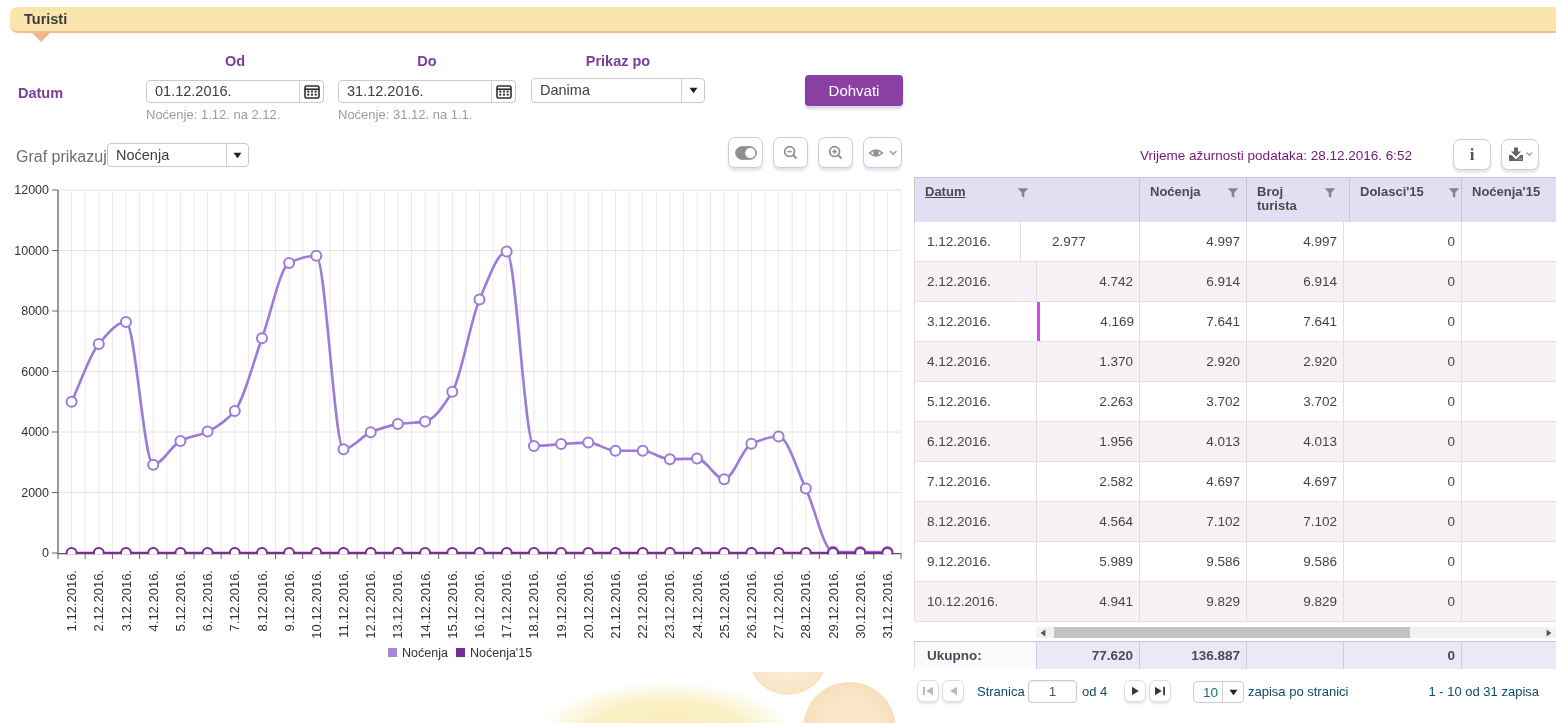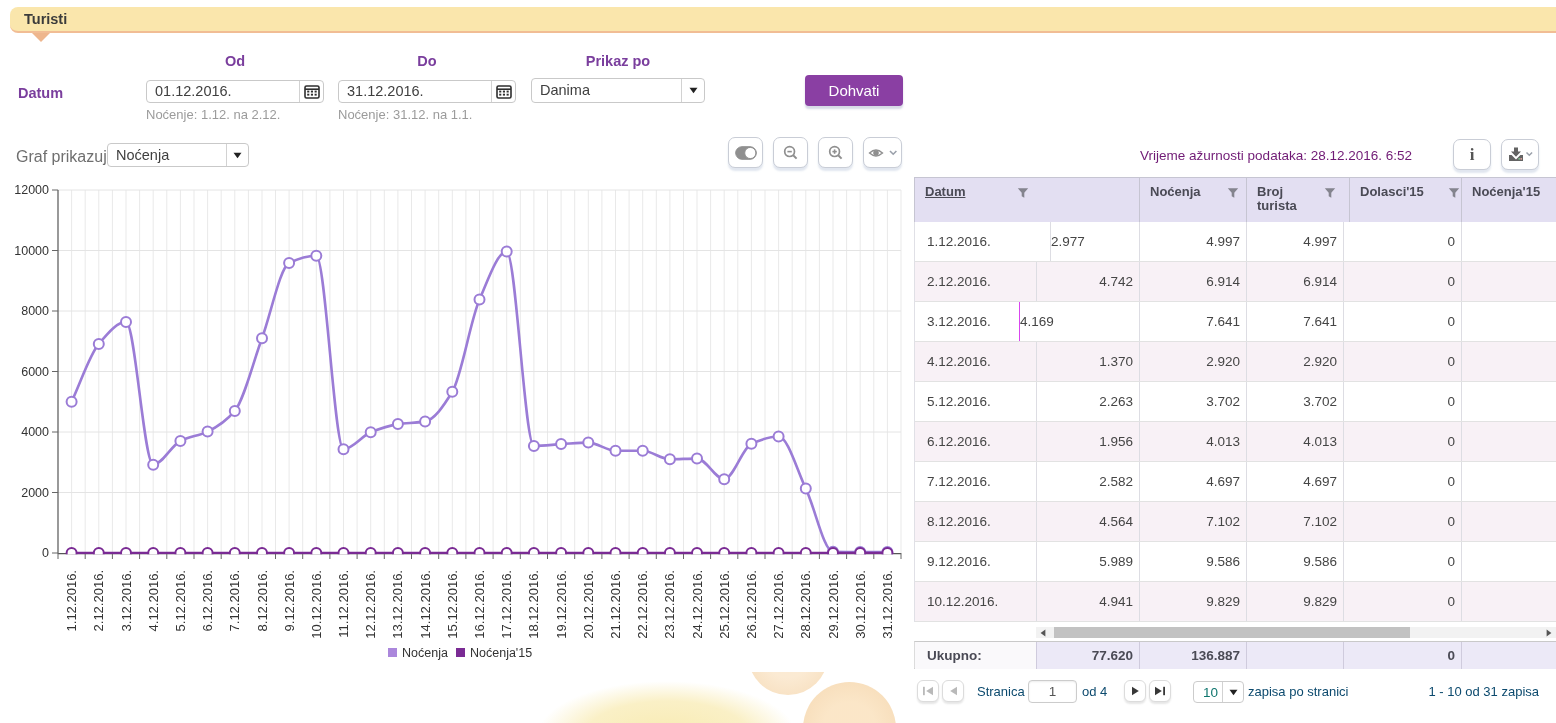--- a/index.html
+++ b/index.html
@@ -379,37 +379,37 @@
           <path d="M0.8,1.2 L11.2,1.2 L7.3,5.8 L7.3,10.8 L4.7,9.2 L4.7,5.8 Z" fill="#84848e"></path>
         </svg></span></div>
     <div class="hc" style="left:428px;width:118px;border-left:1px solid #c6c5d2;margin-left:6px;"><span class="ht">Dolasci'15</span><span class="fun"><svg width="12" height="12" viewBox="0 0 12 12">
           <path d="M0.8,1.2 L11.2,1.2 L7.3,5.8 L7.3,10.8 L4.7,9.2 L4.7,5.8 Z" fill="#84848e"></path>
         </svg></span></div>
     <div class="hc" style="left:546px;width:96px;border-left:1px solid #c6c5d2;"><span class="ht">Noćenja'15</span></div>
   </div>
 <div id="tbody">
     <div class="tr" style="top:0px;background:#fff">
       <div class="tc" style="left:0;width:121px;padding-left:12px;text-align:left">1.12.2016.</div>
-      <div class="tc" style="left:135px;width:103px;border-left:1px solid #dddde3;padding-right:6px;text-align:left">2.977</div>
+      <div class="tc" style="left:105px;width:103px;border-left:1px solid #dddde3;padding-right:6px;text-align:center">2.977</div>
       <div class="tc" style="left:224px;width:107px;border-left:1px solid #dddde3;padding-right:6px;text-align:right">4.997</div>
       <div class="tc" style="left:331px;width:97px;border-left:1px solid #dddde3;padding-right:6px;text-align:right">4.997</div>
       <div class="tc" style="left:428px;width:118px;border-left:1px solid #dddde3;padding-right:6px;text-align:right">0</div>
       <div class="tc" style="left:546px;width:96px;border-left:1px solid #dddde3;"></div>
     </div>
     <div class="tr" style="top:40px;background:#f8f1f6">
       <div class="tc" style="left:0;width:121px;padding-left:12px;text-align:left">2.12.2016.</div>
       <div class="tc" style="left:121px;width:103px;border-left:1px solid #dddde3;padding-right:6px;text-align:right">4.742</div>
       <div class="tc" style="left:224px;width:107px;border-left:1px solid #dddde3;padding-right:6px;text-align:right">6.914</div>
       <div class="tc" style="left:331px;width:97px;border-left:1px solid #dddde3;padding-right:6px;text-align:right">6.914</div>
       <div class="tc" style="left:428px;width:118px;border-left:1px solid #dddde3;padding-right:6px;text-align:right">0</div>
       <div class="tc" style="left:546px;width:96px;border-left:1px solid #dddde3;"></div>
     </div>
     <div class="tr" style="top:80px;background:#fff">
       <div class="tc" style="left:0;width:121px;padding-left:12px;text-align:left">3.12.2016.</div>
-      <div class="tc" style="left:104px;width:103px;border-left:1px solid #d946ef;padding-right:6px;">4.169</div>
+      <div class="tc" style="left:122px;width:103px;border-left:3px solid #d946ef;padding-right:6px;text-align:right">4.169</div>
       <div class="tc" style="left:224px;width:107px;border-left:1px solid #dddde3;padding-right:6px;text-align:right">7.641</div>
       <div class="tc" style="left:331px;width:97px;border-left:1px solid #dddde3;padding-right:6px;text-align:right">7.641</div>
       <div class="tc" style="left:428px;width:118px;border-left:1px solid #dddde3;padding-right:6px;text-align:right">0</div>
       <div class="tc" style="left:546px;width:96px;border-left:1px solid #dddde3;"></div>
     </div>
     <div class="tr" style="top:120px;background:#f8f1f6">
       <div class="tc" style="left:0;width:121px;padding-left:12px;text-align:left">4.12.2016.</div>
       <div class="tc" style="left:121px;width:103px;border-left:1px solid #dddde3;padding-right:6px;text-align:right">1.370</div>
       <div class="tc" style="left:224px;width:107px;border-left:1px solid #dddde3;padding-right:6px;text-align:right">2.920</div>
       <div class="tc" style="left:331px;width:97px;border-left:1px solid #dddde3;padding-right:6px;text-align:right">2.920</div>

